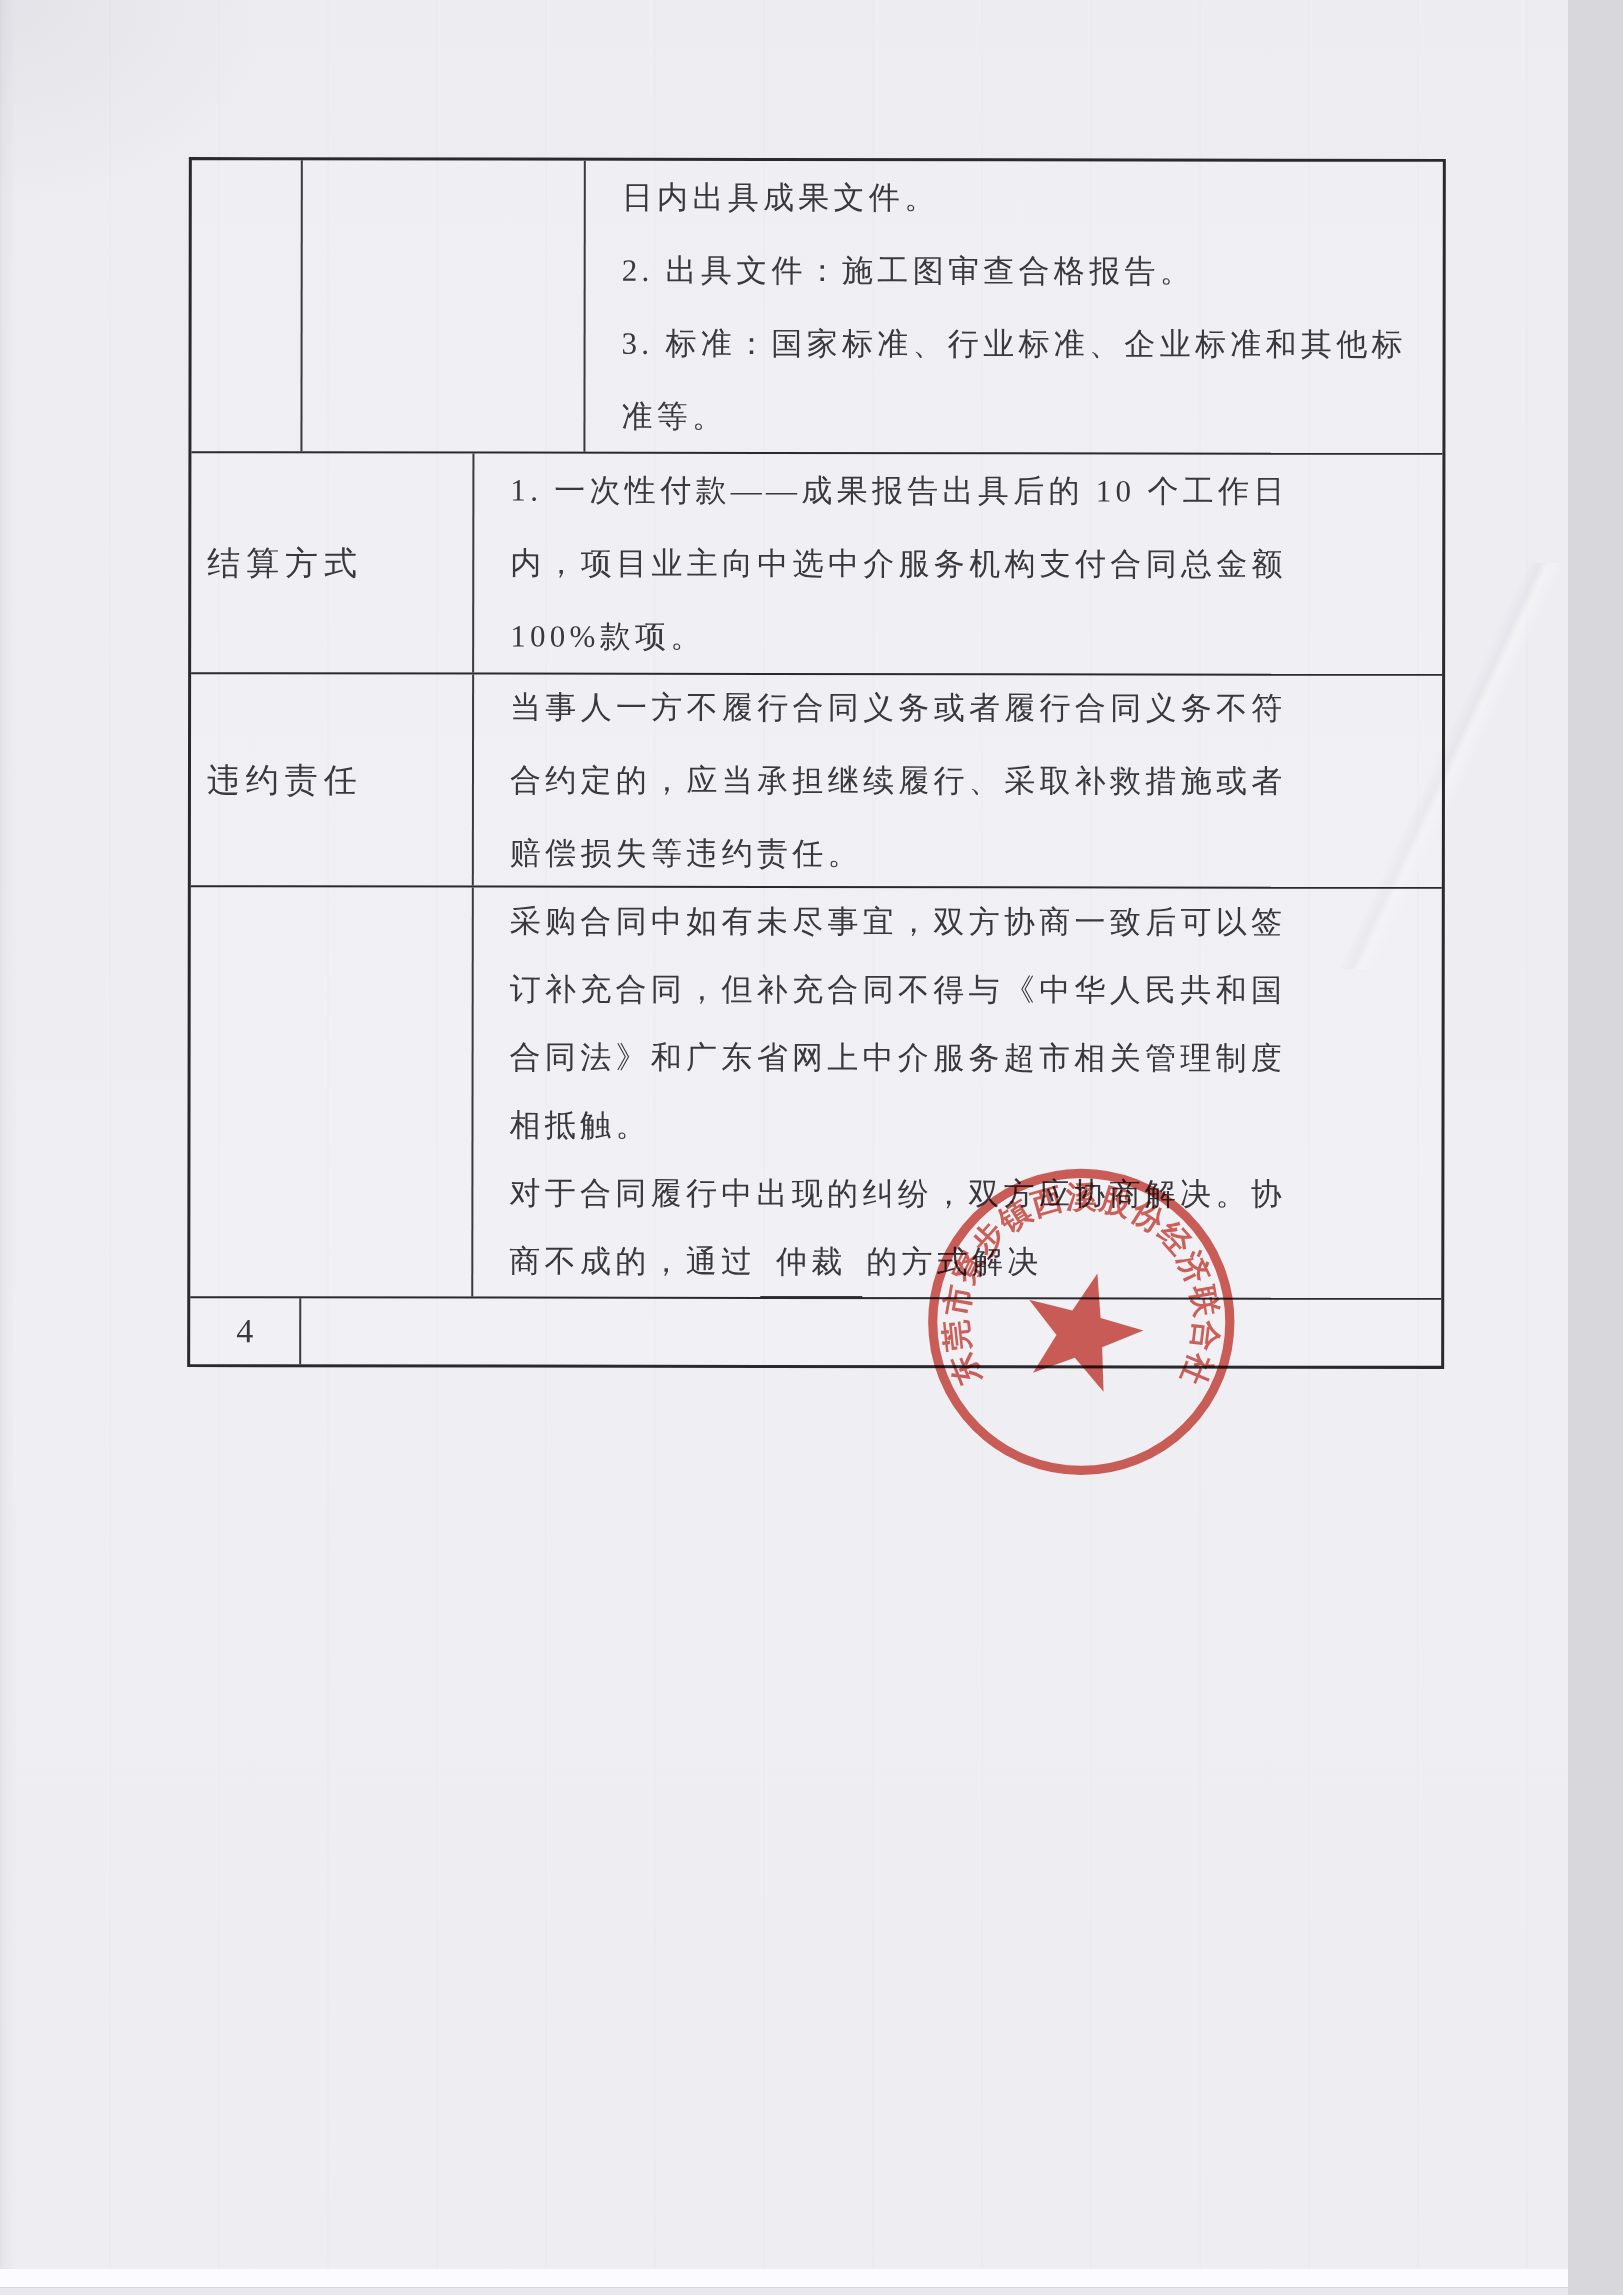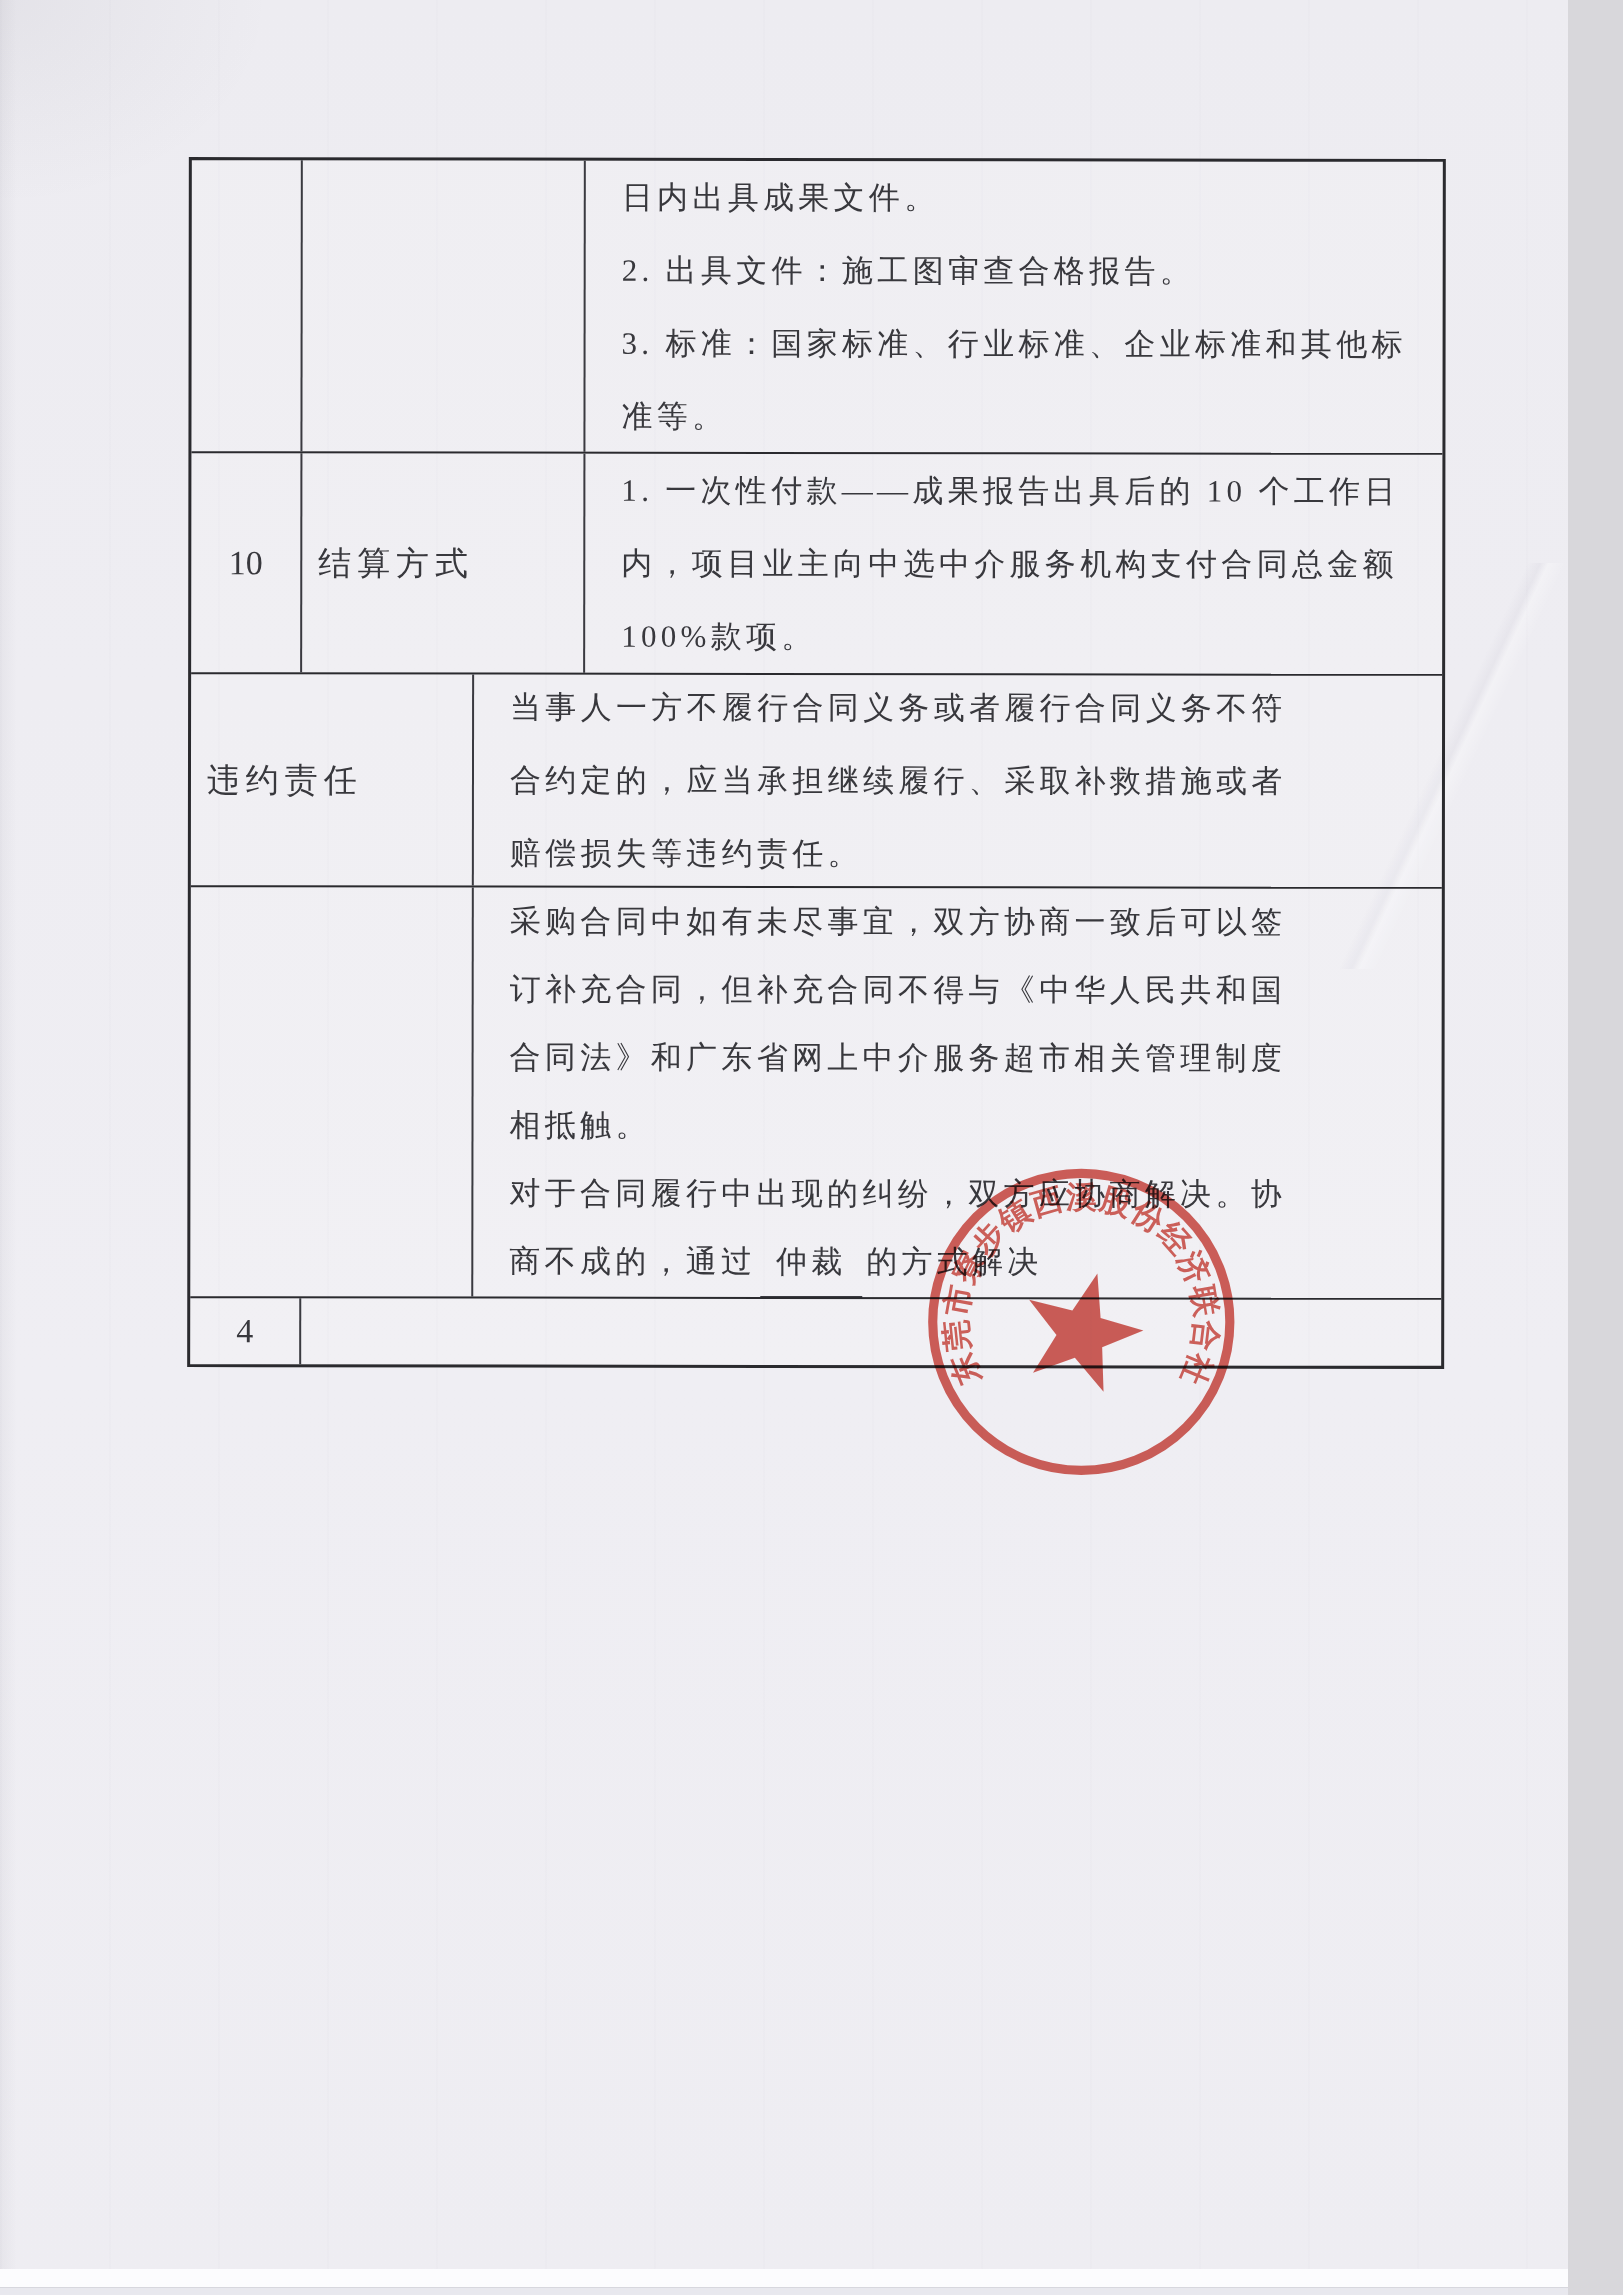--- a/index.html
+++ b/index.html
@@ -102,21 +102,20 @@
       <div class="cell cell-label"></div>
       <div class="cell cell-content">
           <div class="line">日内出具成果文件。</div>
           <div class="line">2. 出具文件：施工图审查合格报告。</div>
           <div class="line">3. 标准：国家标准、行业标准、企业标准和其他标</div>
           <div class="line">准等。</div>
         </div>
     </div>
 
     <div class="t-row row-10">
-      <div class="cell cell-no">10</div>
       <div class="cell cell-label">
           <div class="line">结算方式</div>
         </div>
       <div class="cell cell-content">
           <div class="line">1. 一次性付款——成果报告出具后的 10 个工作日</div>
           <div class="line">内，项目业主向中选中介服务机构支付合同总金额</div>
           <div class="line">100%款项。</div>
         </div>
     </div>
 

